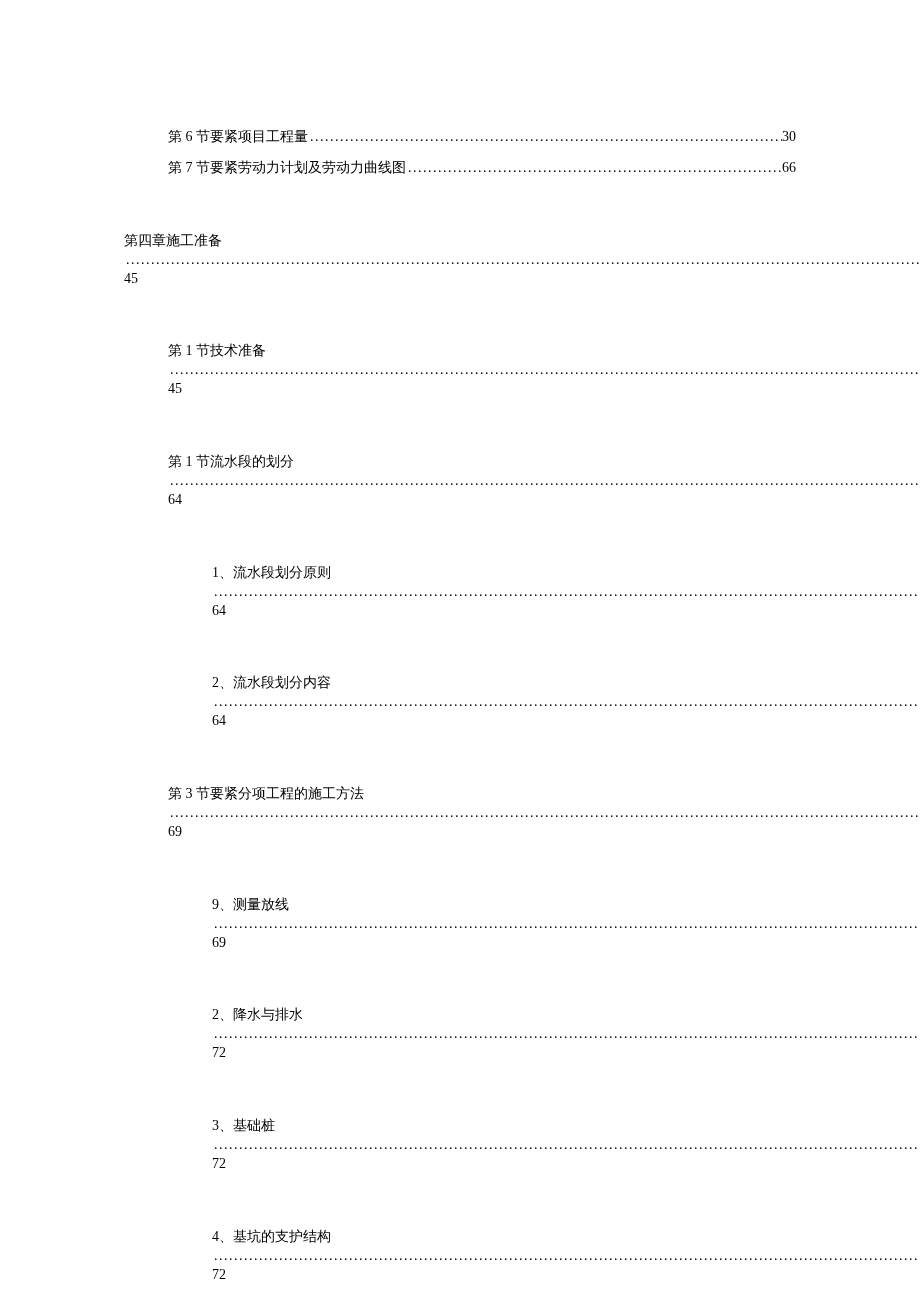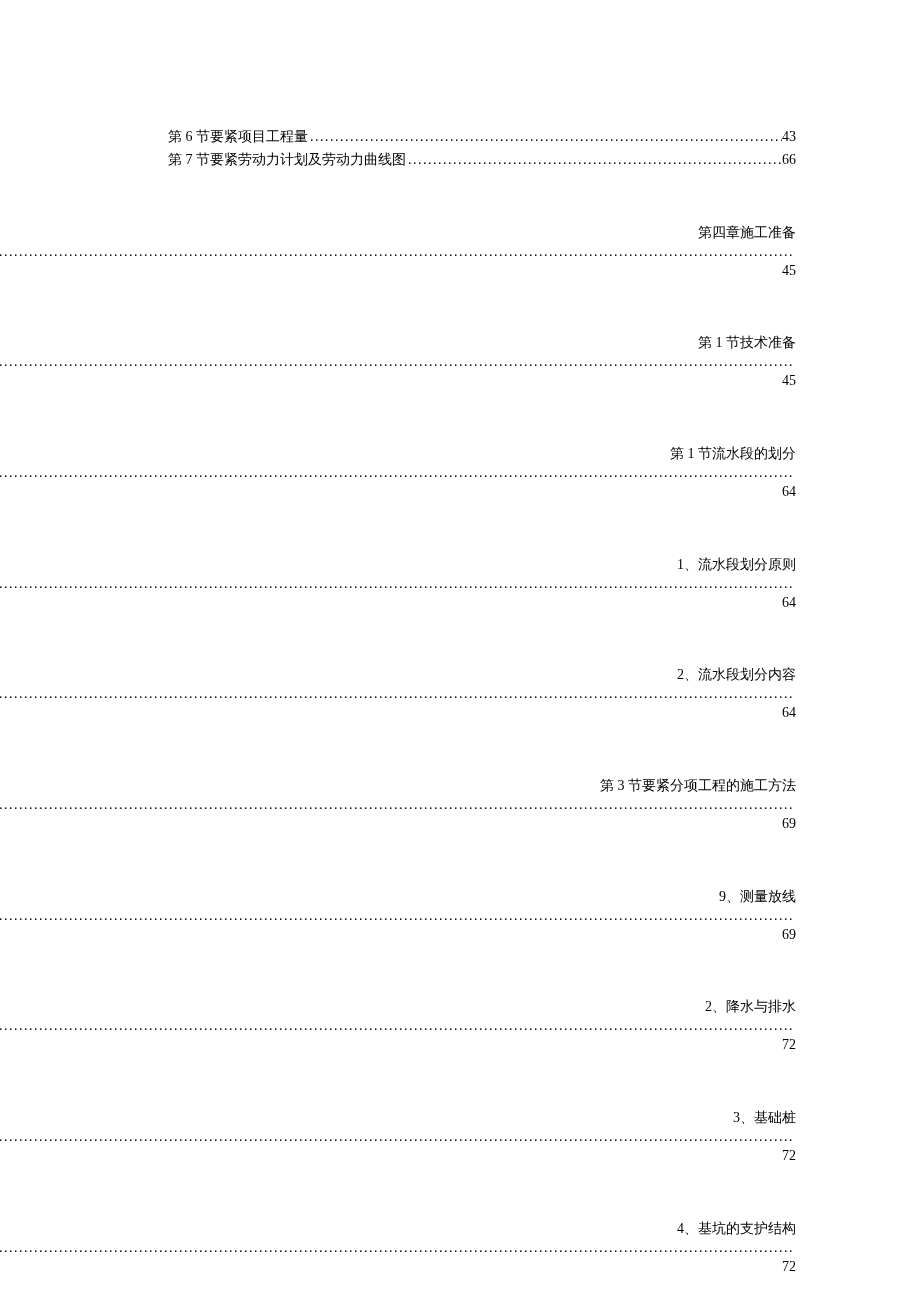--- a/index.html
+++ b/index.html
@@ -14,21 +14,21 @@
       font-family: "SimSun", "宋体", serif;
       font-size: 14px;
       color: #000;
       position: relative;
     }
     .page {
       padding: 128px 124px 0 124px;
     }
     .toc-entry {
       display: flex;
-      align-items: flex-end;
+      align-items: flex-start;
       white-space: nowrap;
       line-height: 1.35;
     }
     .toc-text {
       flex-shrink: 0;
     }
     .toc-dots {
       flex: 1;
       overflow: hidden;
       letter-spacing: 1.5px;
@@ -44,36 +44,36 @@
     .level-0 {
       margin-left: 0;
     }
     .level-1 {
       margin-left: 44px;
     }
     .level-2 {
       margin-left: 88px;
     }
     .gap-small {
-      margin-top: 4px;
+      margin-top: 12px;
     }
     .gap-large {
       margin-top: 54px;
       flex-direction: column;
     }
   </style>
 </head>
 <body>
 
 <div class="page">
   <div id="toc-container">
       <div class="toc-entry level-1">
         <span class="toc-text">第 6 节要紧项目工程量</span>
         <span class="toc-dots"></span>
-        <span class="toc-page">43</span>
+        <span class="toc-page">30</span>
       </div>
       <div class="toc-entry level-1 gap-small">
         <span class="toc-text">第 7 节要紧劳动力计划及劳动力曲线图</span>
         <span class="toc-dots"></span>
         <span class="toc-page">66</span>
       </div>
       <div class="toc-entry level-0 gap-large">
         <span class="toc-text">第四章施工准备</span>
         <span class="toc-dots"></span>
         <span class="toc-page">45</span>

